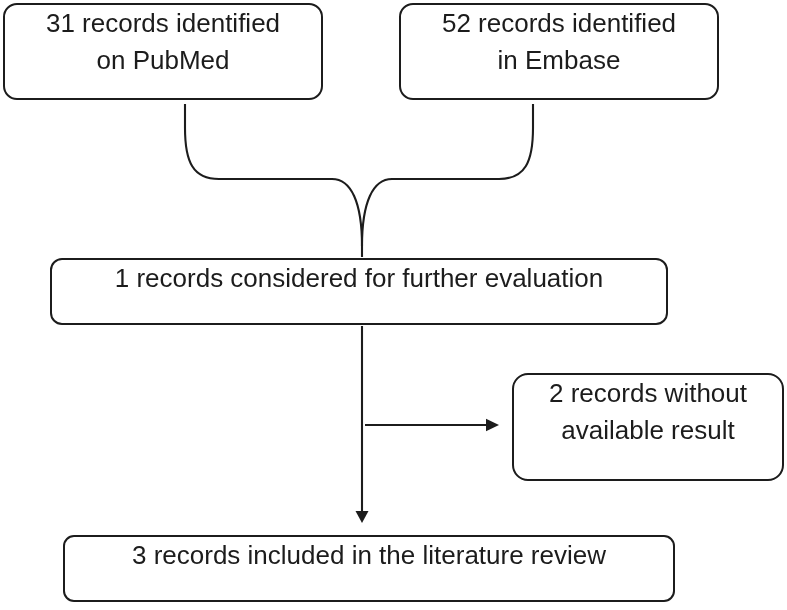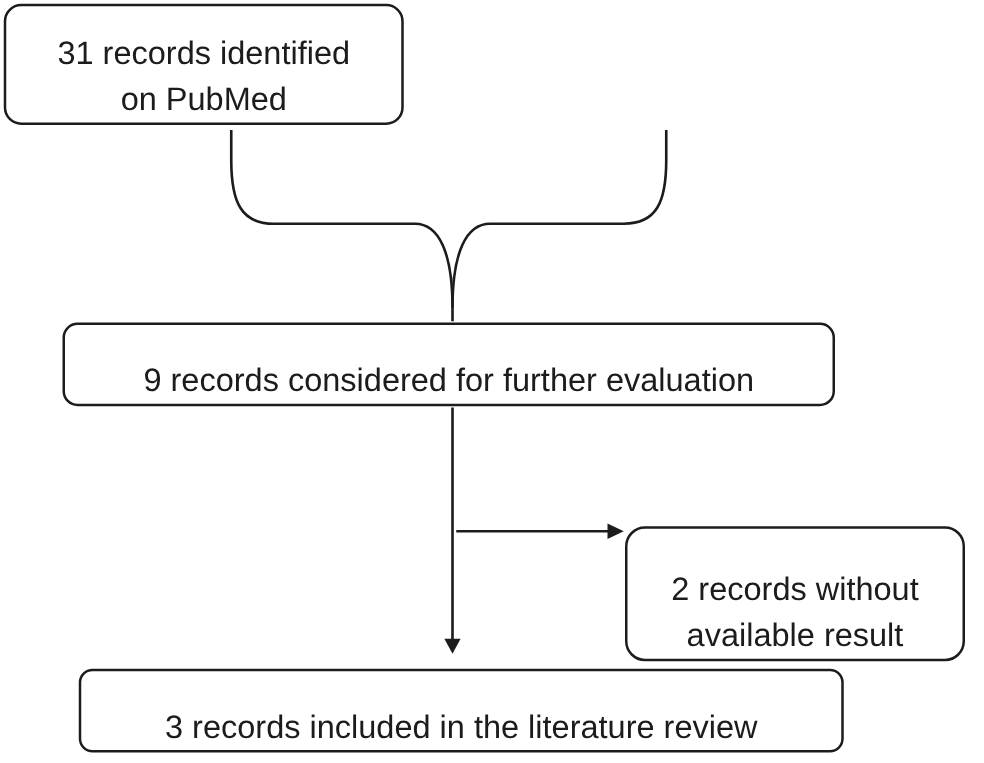--- a/index.html
+++ b/index.html
@@ -27,21 +27,21 @@
     fill: #1c1c1c;
     stroke: none;
   }
   .node {
     position: absolute;
     box-sizing: border-box;
     background: #ffffff;
     border: 2.6px solid #1c1c1c;
     border-radius: 14px;
     display: flex;
-    align-items: flex-end;
+    align-items: flex-start;
     justify-content: center;
   }
   .node .label {
     font-size: 26px;
     line-height: 37px;
     text-align: center;
     white-space: pre-line;
     padding: 0 6px;
   }
   .node-evaluation { border-radius: 12px; }
@@ -64,26 +64,30 @@
 
     <path class="edge" d="M365,425 L487,425"></path>
     <polygon class="arrowhead" points="499,425 486,418.8 486,431.2"></polygon>
   </svg>
 
   <div class="node node-pubmed" style="left:3px; top:3px; width:320px; height:97px;">
     <span class="label">31 records identified
 on PubMed</span>
   </div>
 
+  <div class="node node-embase" style="left:399px; top:3px; width:320px; height:97px;">
+    <span class="label">52 records identified
+in Embase</span>
+  </div>
 
   <div class="node node-evaluation" style="left:50px; top:258px; width:618px; height:67px;">
-    <span class="label">9 records considered for further evaluation</span>
+    <span class="label">1 records considered for further evaluation</span>
   </div>
 
-  <div class="node node-excluded" style="left:500px; top:373px; width:272px; height:108px;margin-top:48px;">
+  <div class="node node-excluded" style="left:512px; top:373px; width:272px; height:108px;">
     <span class="label">2 records without
 available result</span>
   </div>
 
   <div class="node node-included" style="left:63px; top:535px; width:612px; height:67px;">
     <span class="label">3 records included in the literature review</span>
   </div>
 
 </div>
 

